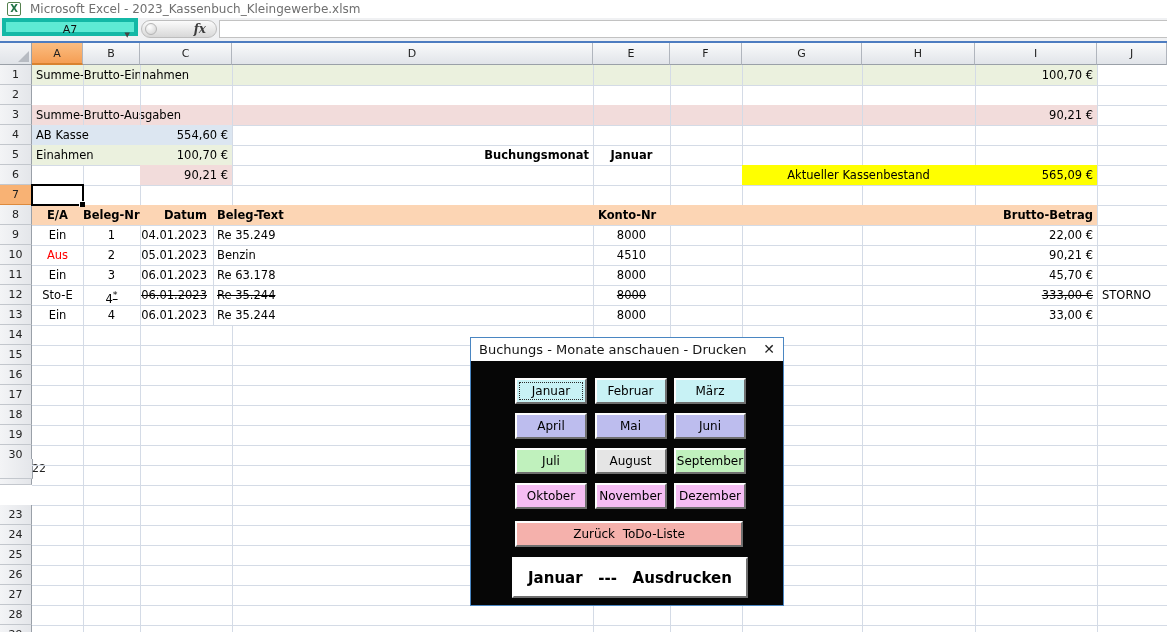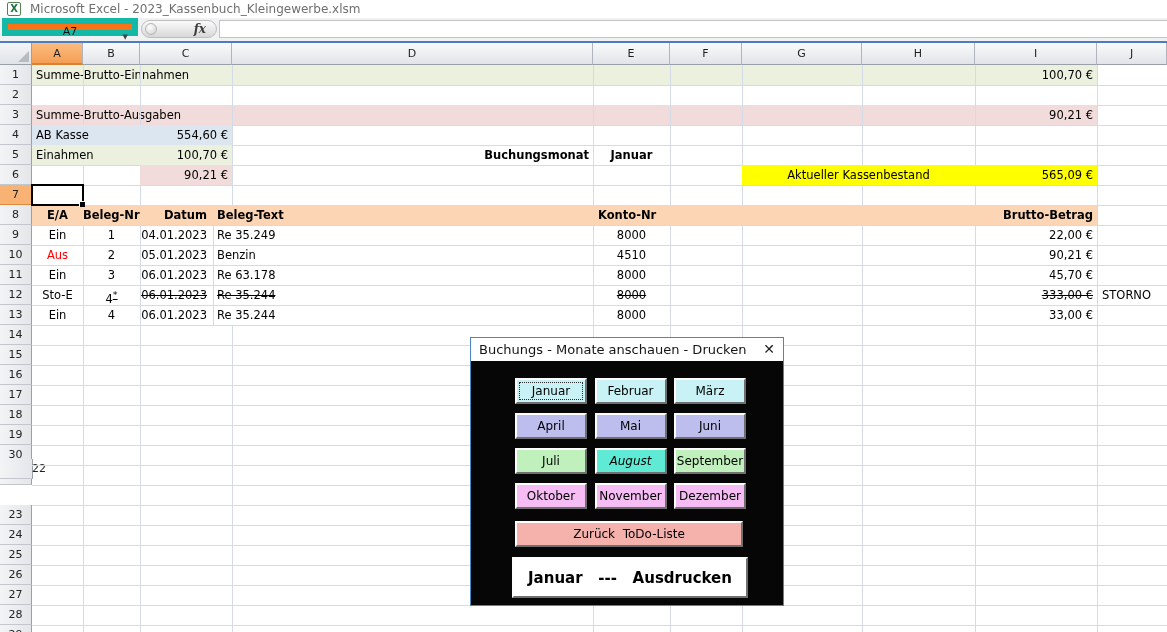--- a/index.html
+++ b/index.html
@@ -6,22 +6,22 @@
   body{width:1167px;height:632px;overflow:hidden;position:relative;
        font-family:"DejaVu Sans","Liberation Sans",sans-serif;background:#fff;}
 
   
   .titlebar{position:absolute;left:0;top:0;width:1167px;height:18px;background:#ffffff;}
   .excel-icon{position:absolute;left:7px;top:2px;width:14px;height:14px;box-sizing:border-box;
       background:#fff;border:1px solid #55814f;border-radius:2px;color:#217346;
       font-size:10px;font-weight:bold;text-align:center;line-height:12px;}
   .title-text{position:absolute;left:30px;top:2px;font-size:12px;color:#6f6f6f;white-space:pre;}
   .formula-row{position:absolute;left:0;top:18px;width:1167px;height:23px;background:#f0f1f3;}
-  .name-box{position:absolute;left:2px;top:0;width:136px;height:18px;background:#f97316;
-      border:6px solid #14b8a6;box-sizing:border-box;font-size:11px;color:#111;
+  .name-box{position:absolute;left:2px;top:0;width:136px;height:18px;background:#5eead4;
+      border:4px solid #14b8a6;box-sizing:border-box;font-size:11px;color:#111;
       text-align:center;line-height:16px;}
   .name-drop{position:absolute;right:4px;top:5px;font-size:7px;color:#444;}
   .fx-pill{position:absolute;left:141px;top:2px;width:76px;height:18px;box-sizing:border-box;
       border-radius:9px;border:1px solid #bdbdbd;background:linear-gradient(#fbfbfb,#d8d8d8);}
   .fx-circle{position:absolute;left:3px;top:2px;width:12px;height:12px;border-radius:50%;
       background:radial-gradient(circle at 35% 30%,#ffffff,#cfcfcf);border:1px solid #b5b5b5;box-sizing:border-box;}
   .fx-glyph{position:absolute;right:10px;top:1px;font-family:"DejaVu Serif",serif;font-style:italic;
       font-weight:bold;font-size:12px;color:#3c3c3c;}
   .formula-input{position:absolute;left:219px;top:2px;width:948px;height:18px;background:#fff;
       border:1px solid #c2c2c2;border-right:none;box-sizing:border-box;}
@@ -244,21 +244,21 @@
     <span class="dlg-close">✕</span>
   </div>
   <div id="dlg-body">
       <div class="btn3d focused" style="left: 44px; top: 40px; width: 72px; height: 26px; background: rgb(200, 242, 245);">Januar</div>
       <div class="btn3d" style="left: 123.5px; top: 40px; width: 72px; height: 26px; background: rgb(200, 242, 245);">Februar</div>
       <div class="btn3d" style="left: 203px; top: 40px; width: 72px; height: 26px; background: rgb(200, 242, 245);">März</div>
       <div class="btn3d" style="left: 44px; top: 75px; width: 72px; height: 26px; background: rgb(189, 189, 238);">April</div>
       <div class="btn3d" style="left: 123.5px; top: 75px; width: 72px; height: 26px; background: rgb(189, 189, 238);">Mai</div>
       <div class="btn3d" style="left: 203px; top: 75px; width: 72px; height: 26px; background: rgb(189, 189, 238);">Juni</div>
       <div class="btn3d" style="left: 44px; top: 110px; width: 72px; height: 26px; background: rgb(192, 241, 189);">Juli</div>
-      <div class="btn3d" style="left: 123.5px; top: 110px; width: 72px; height: 26px; background: #5eead4; font-style: italic;">August</div>
+      <div class="btn3d" style="left: 123.5px; top: 110px; width: 72px; height: 26px; background: #e5e5e5;">August</div>
       <div class="btn3d" style="left: 203px; top: 110px; width: 72px; height: 26px; background: rgb(192, 241, 189);">September</div>
       <div class="btn3d" style="left: 44px; top: 145px; width: 72px; height: 26px; background: rgb(245, 189, 243);">Oktober</div>
       <div class="btn3d" style="left: 123.5px; top: 145px; width: 72px; height: 26px; background: rgb(245, 189, 243);">November</div>
       <div class="btn3d" style="left: 203px; top: 145px; width: 72px; height: 26px; background: rgb(245, 189, 243);">Dezember</div>
       <div class="btn3d" style="left: 44px; top: 183px; width: 228px; height: 26px; background: rgb(245, 177, 172);">Zurück  ToDo-Liste</div>
       <div class="btn3d print-btn" style="left: 41px; top: 219px; width: 236px; height: 41px;">Januar   ---   Ausdrucken</div>
     </div>
 </div>
 
 </body></html>

